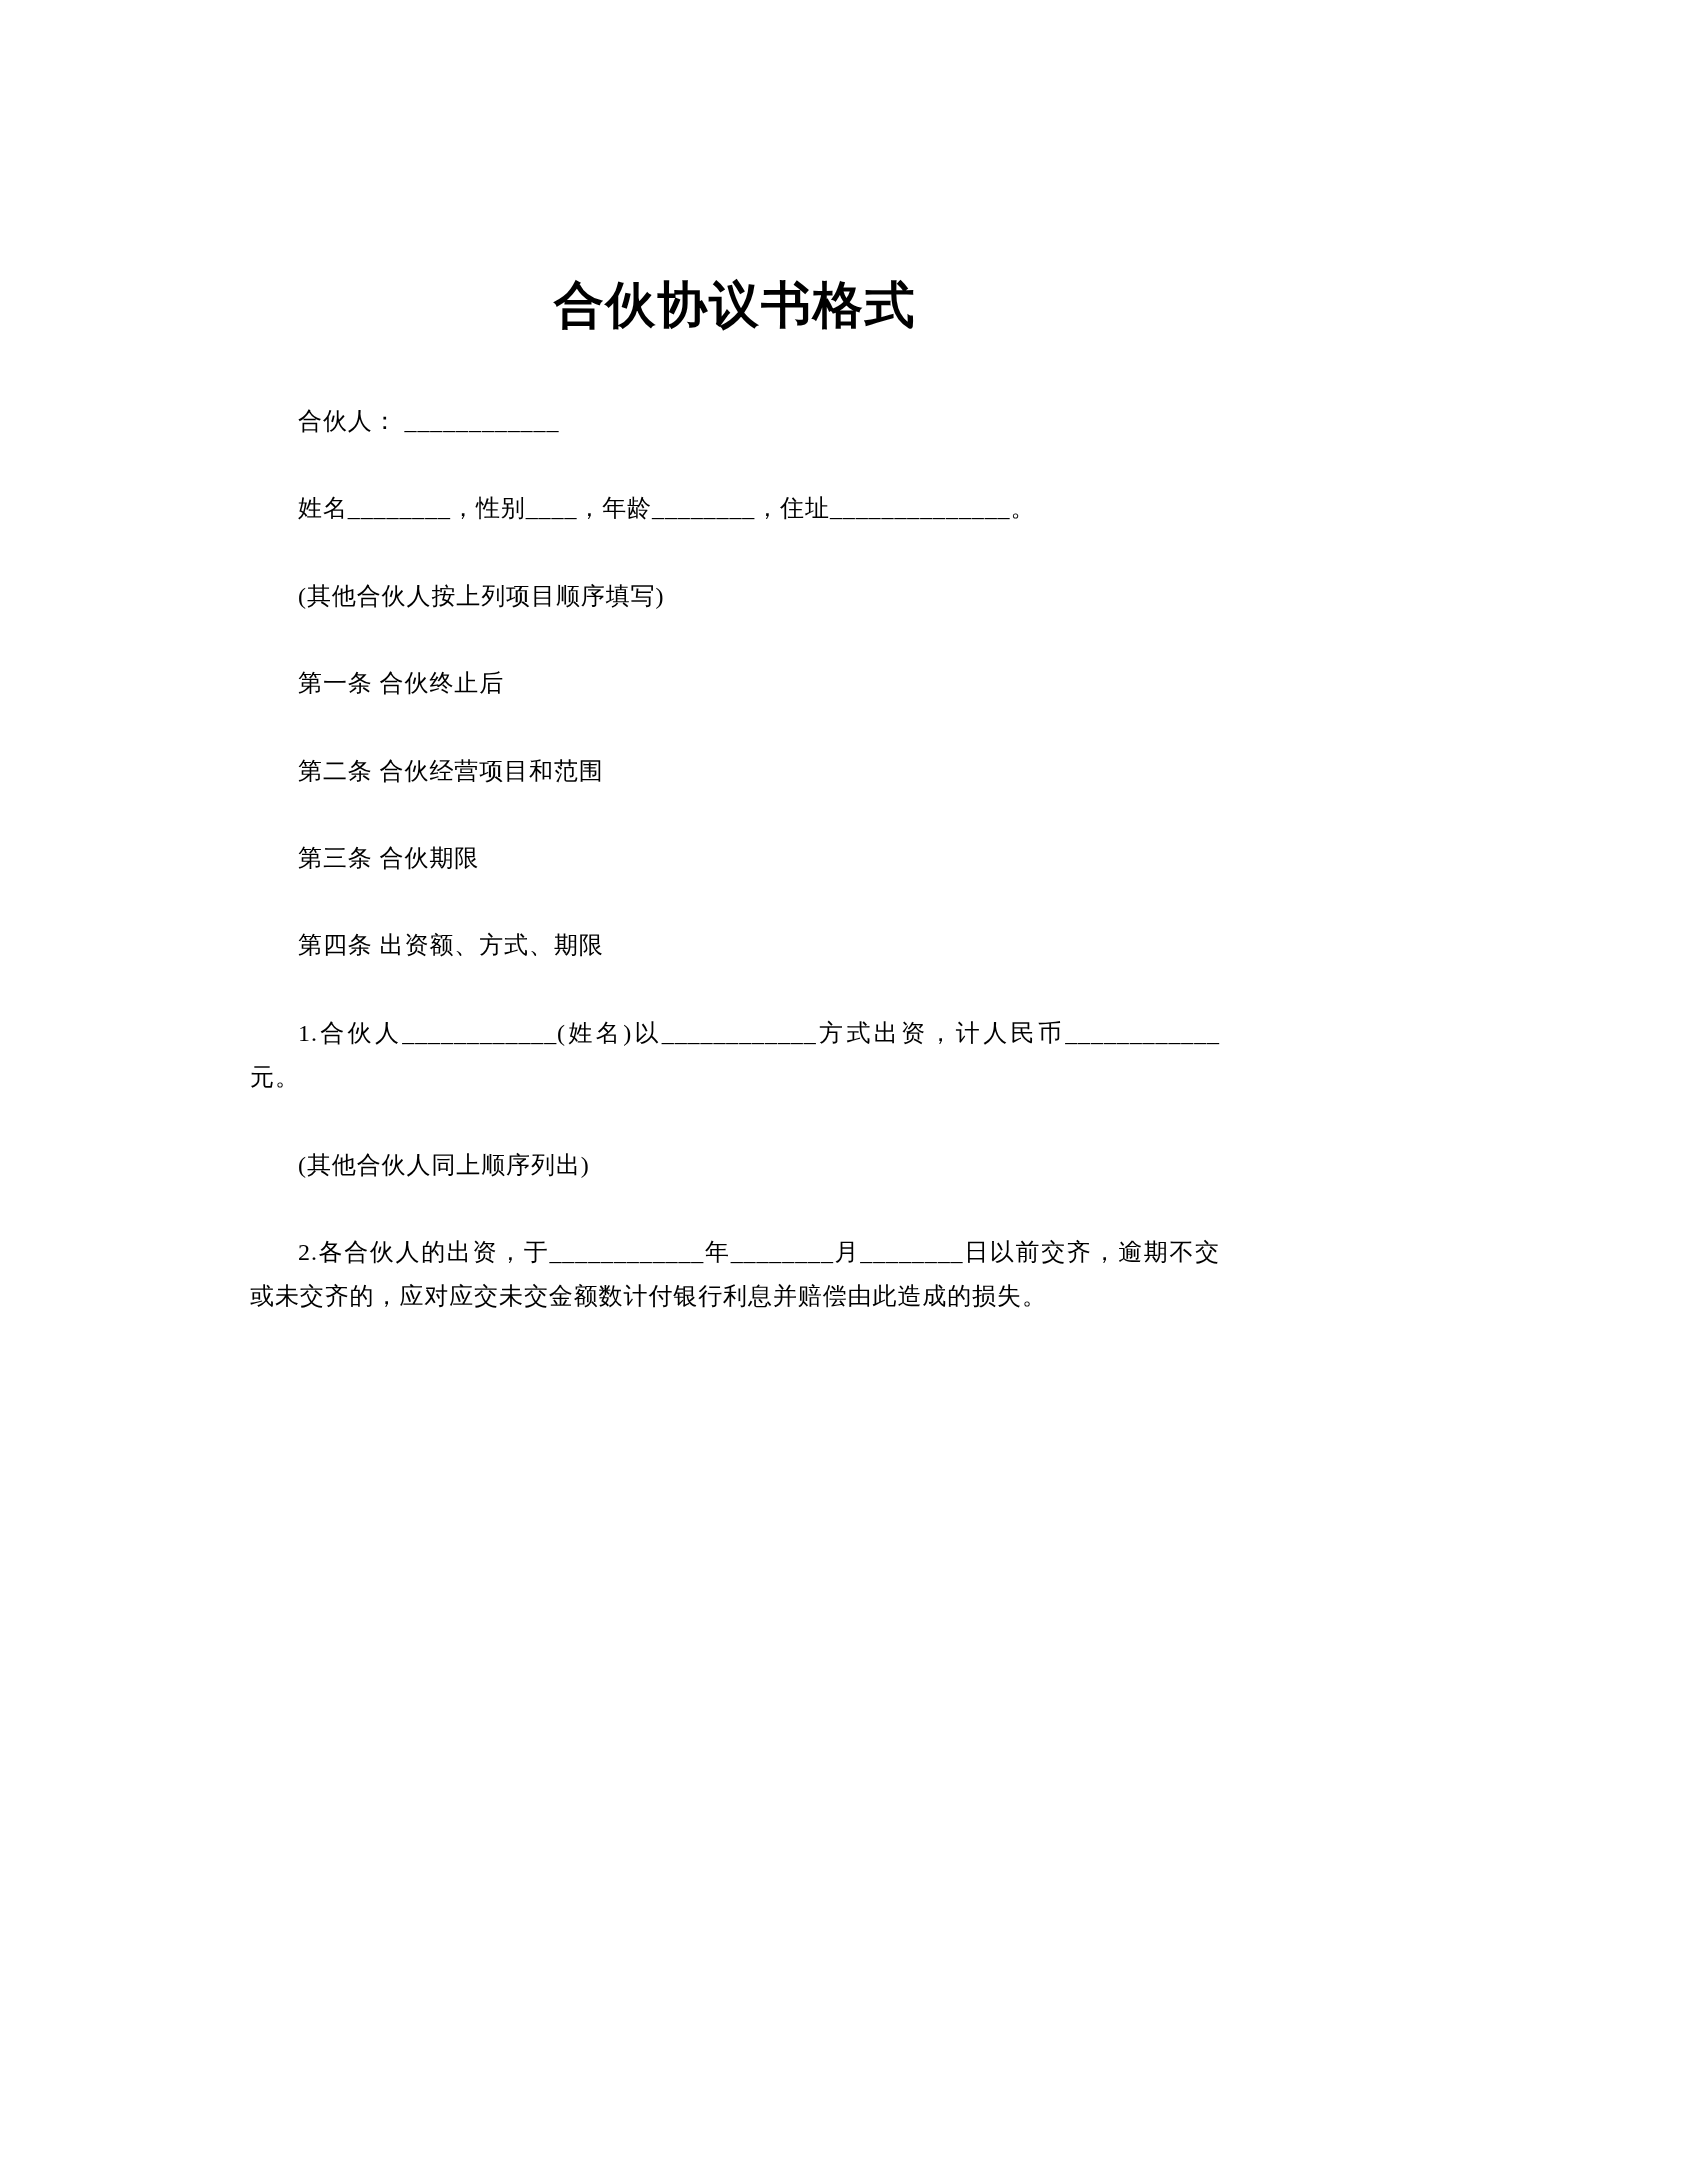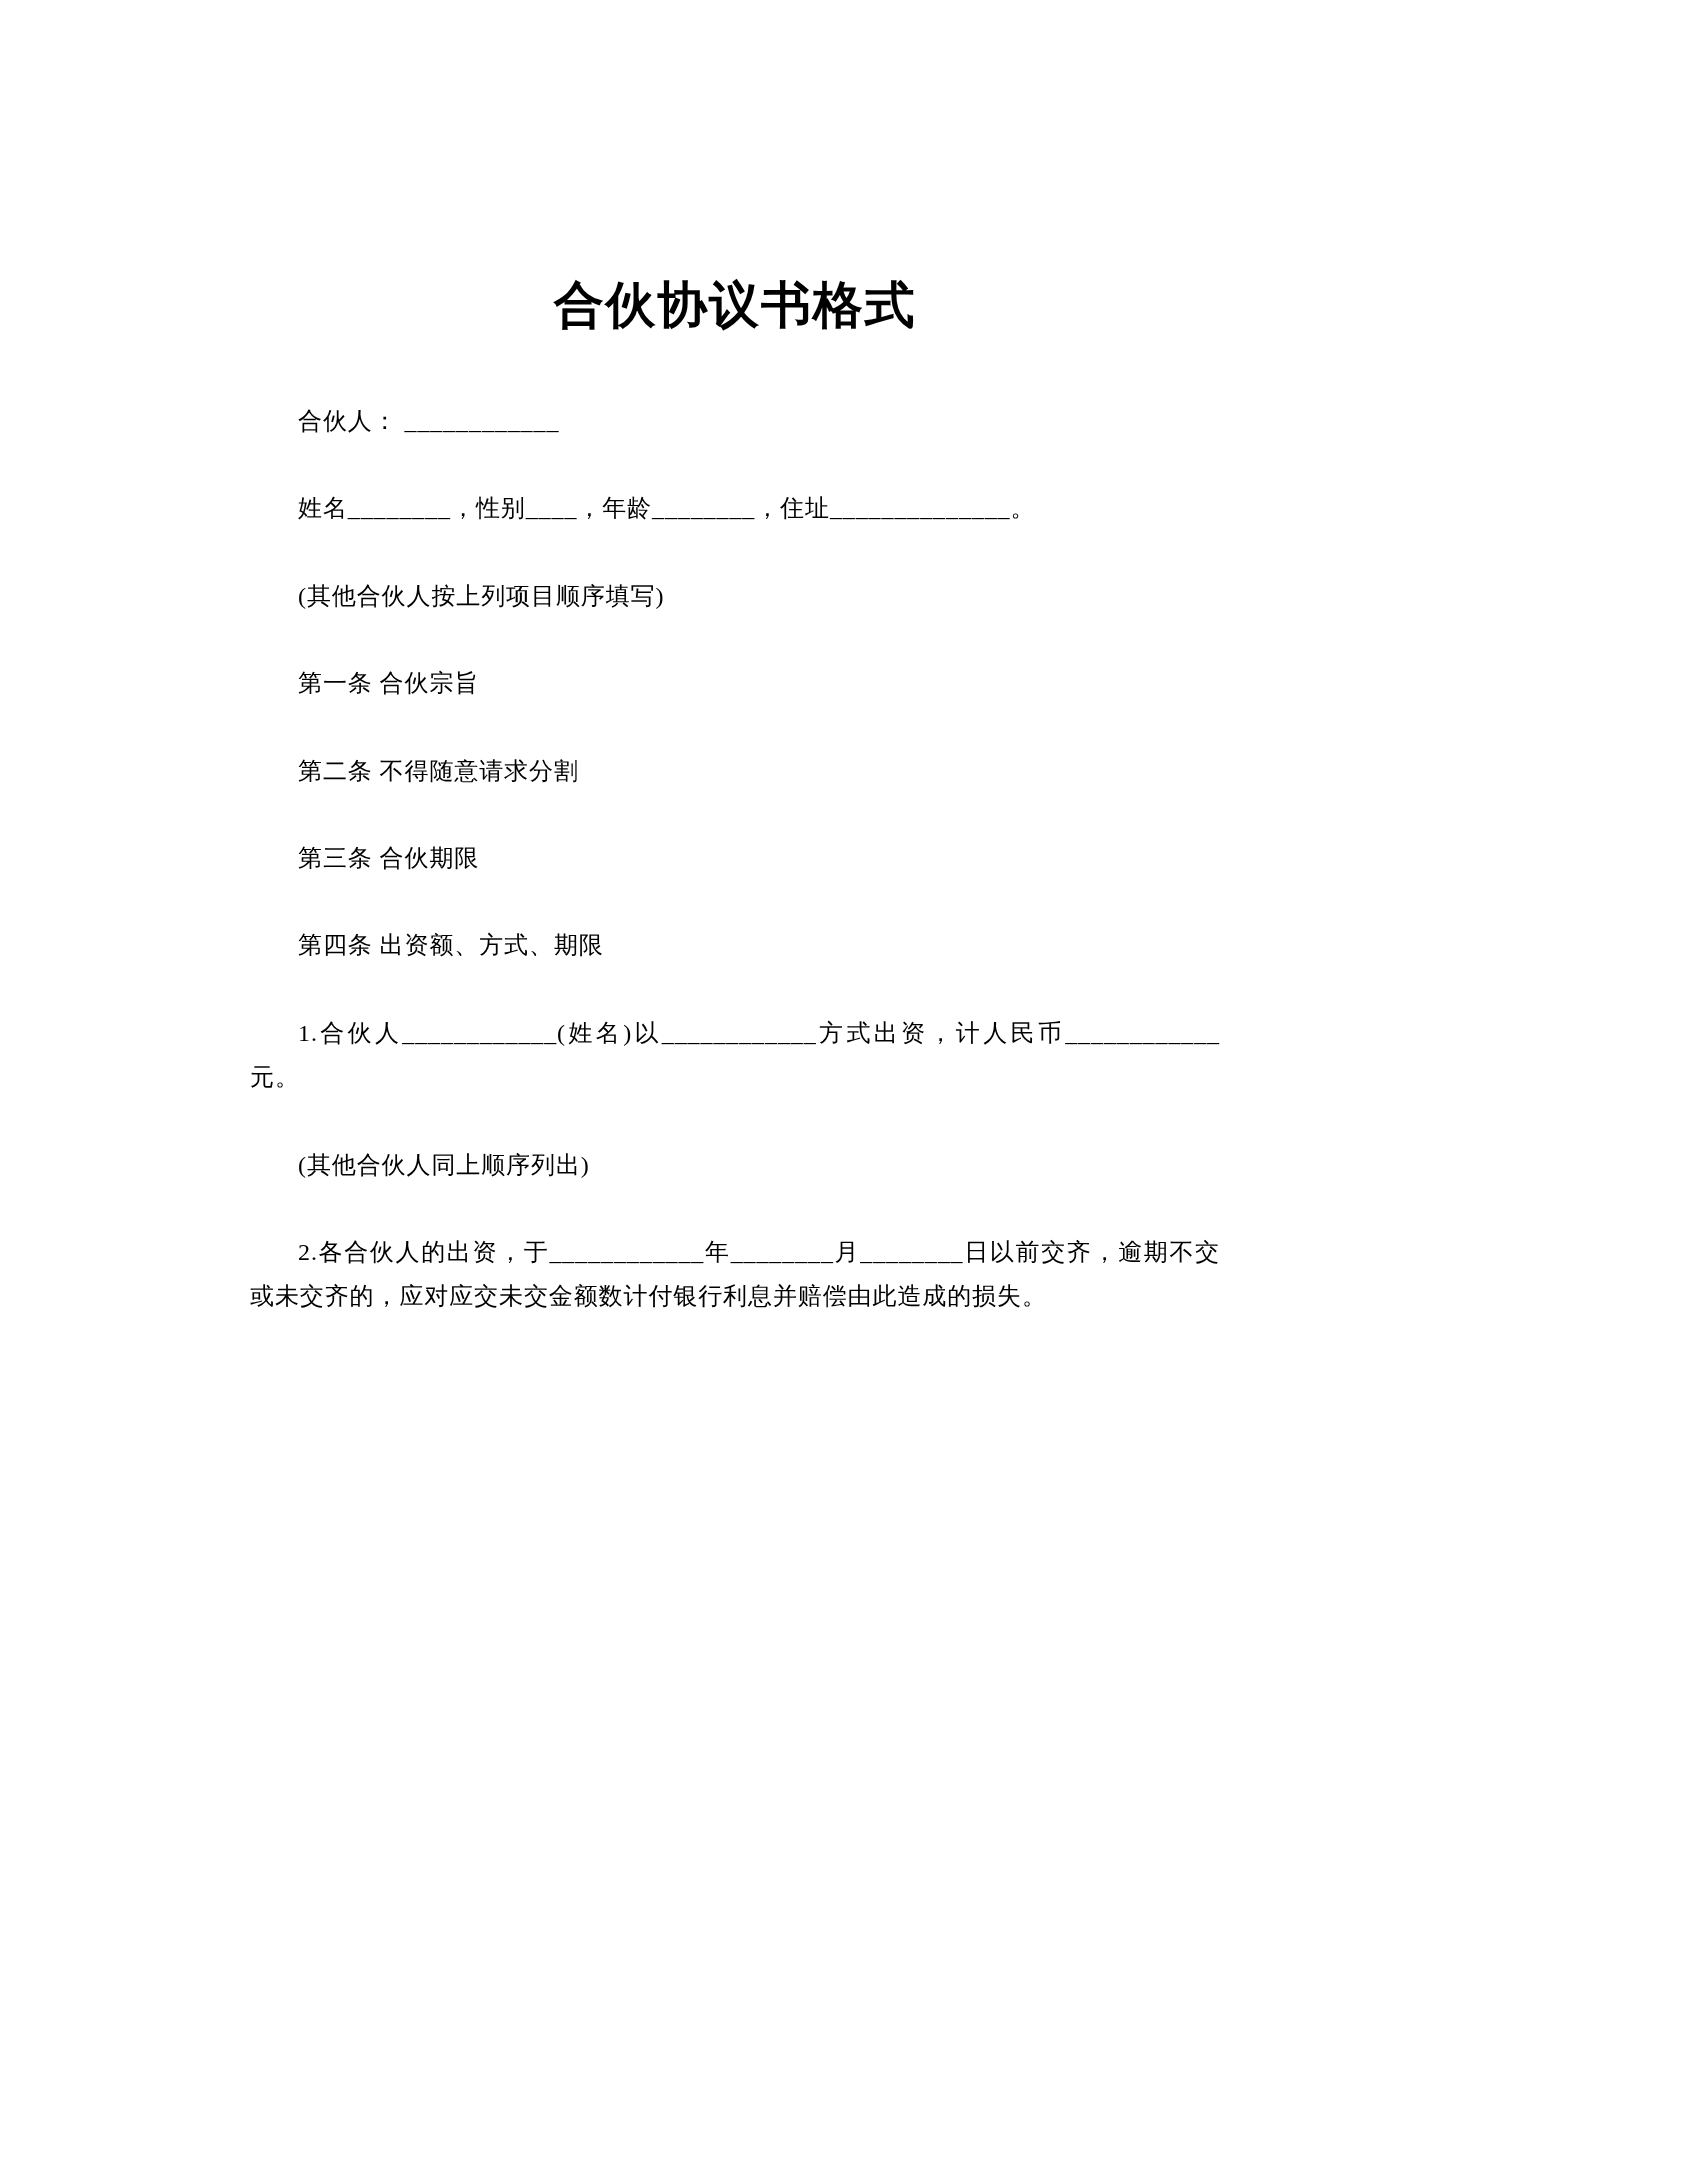--- a/index.html
+++ b/index.html
@@ -47,23 +47,23 @@
 <div class="page">
   <h1 class="doc-title">合伙协议书格式</h1>
 
   <main class="doc-body">
     <p>合伙人： ____________</p>
 
     <p>姓名________，性别____，年龄________，住址______________。</p>
 
     <p>(其他合伙人按上列项目顺序填写)</p>
 
-    <p>第一条 合伙宗旨</p>
+    <p>第一条 合伙终止后</p>
 
-    <p>第二条 不得随意请求分割</p>
+    <p>第二条 合伙经营项目和范围</p>
 
     <p>第三条 合伙期限</p>
 
 
     <p>第四条 出资额、方式、期限</p>
 
     <p>1.合伙人____________(姓名)以____________方式出资，计人民币____________元。</p>
 
     <p>(其他合伙人同上顺序列出)</p>
 

